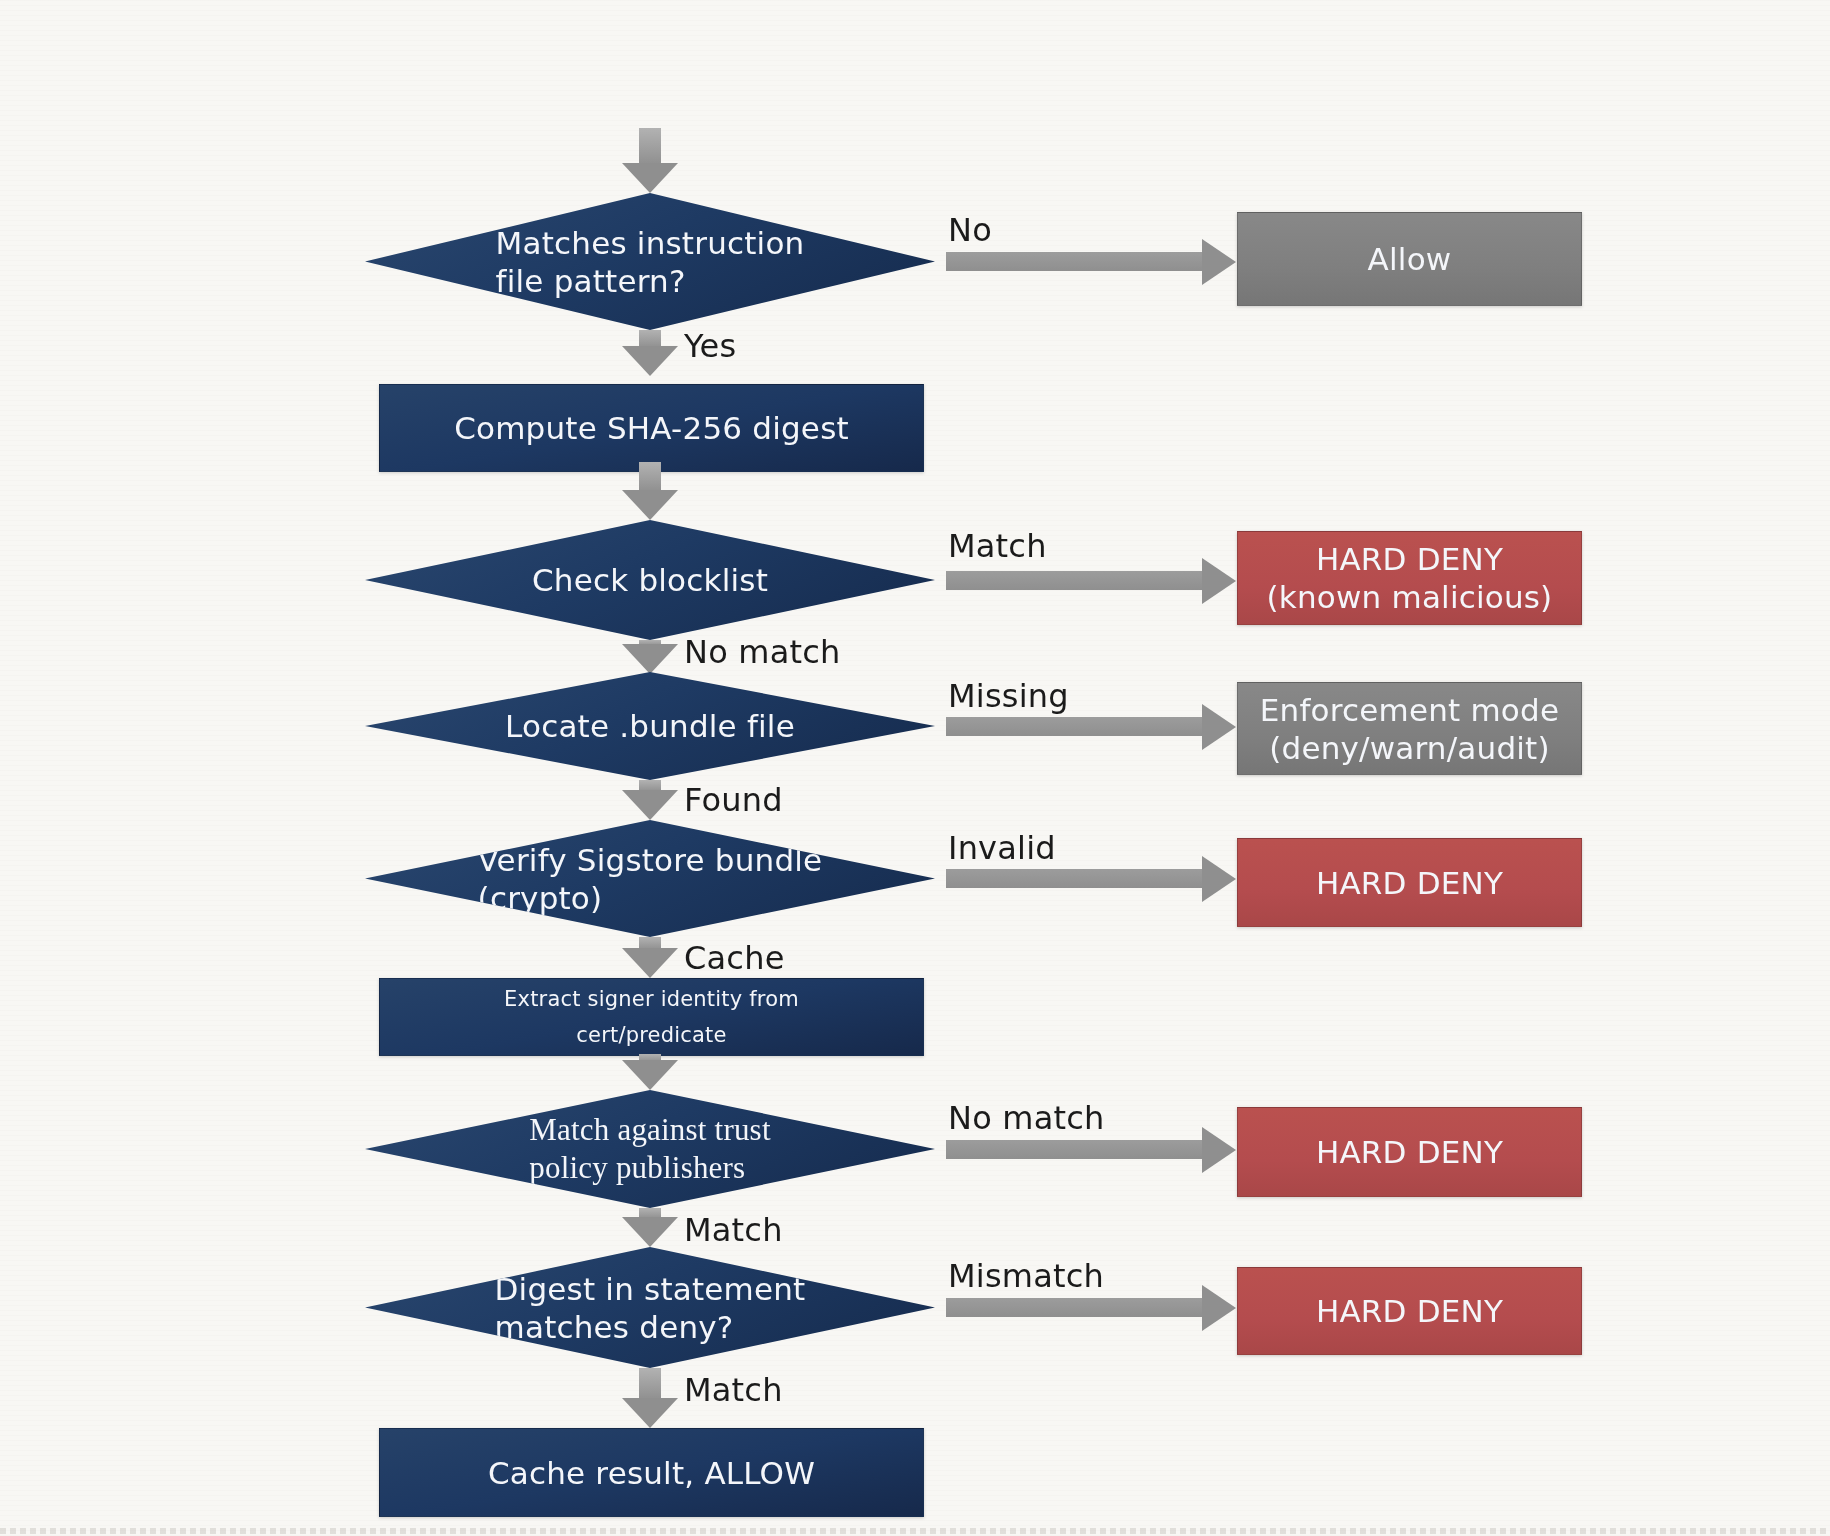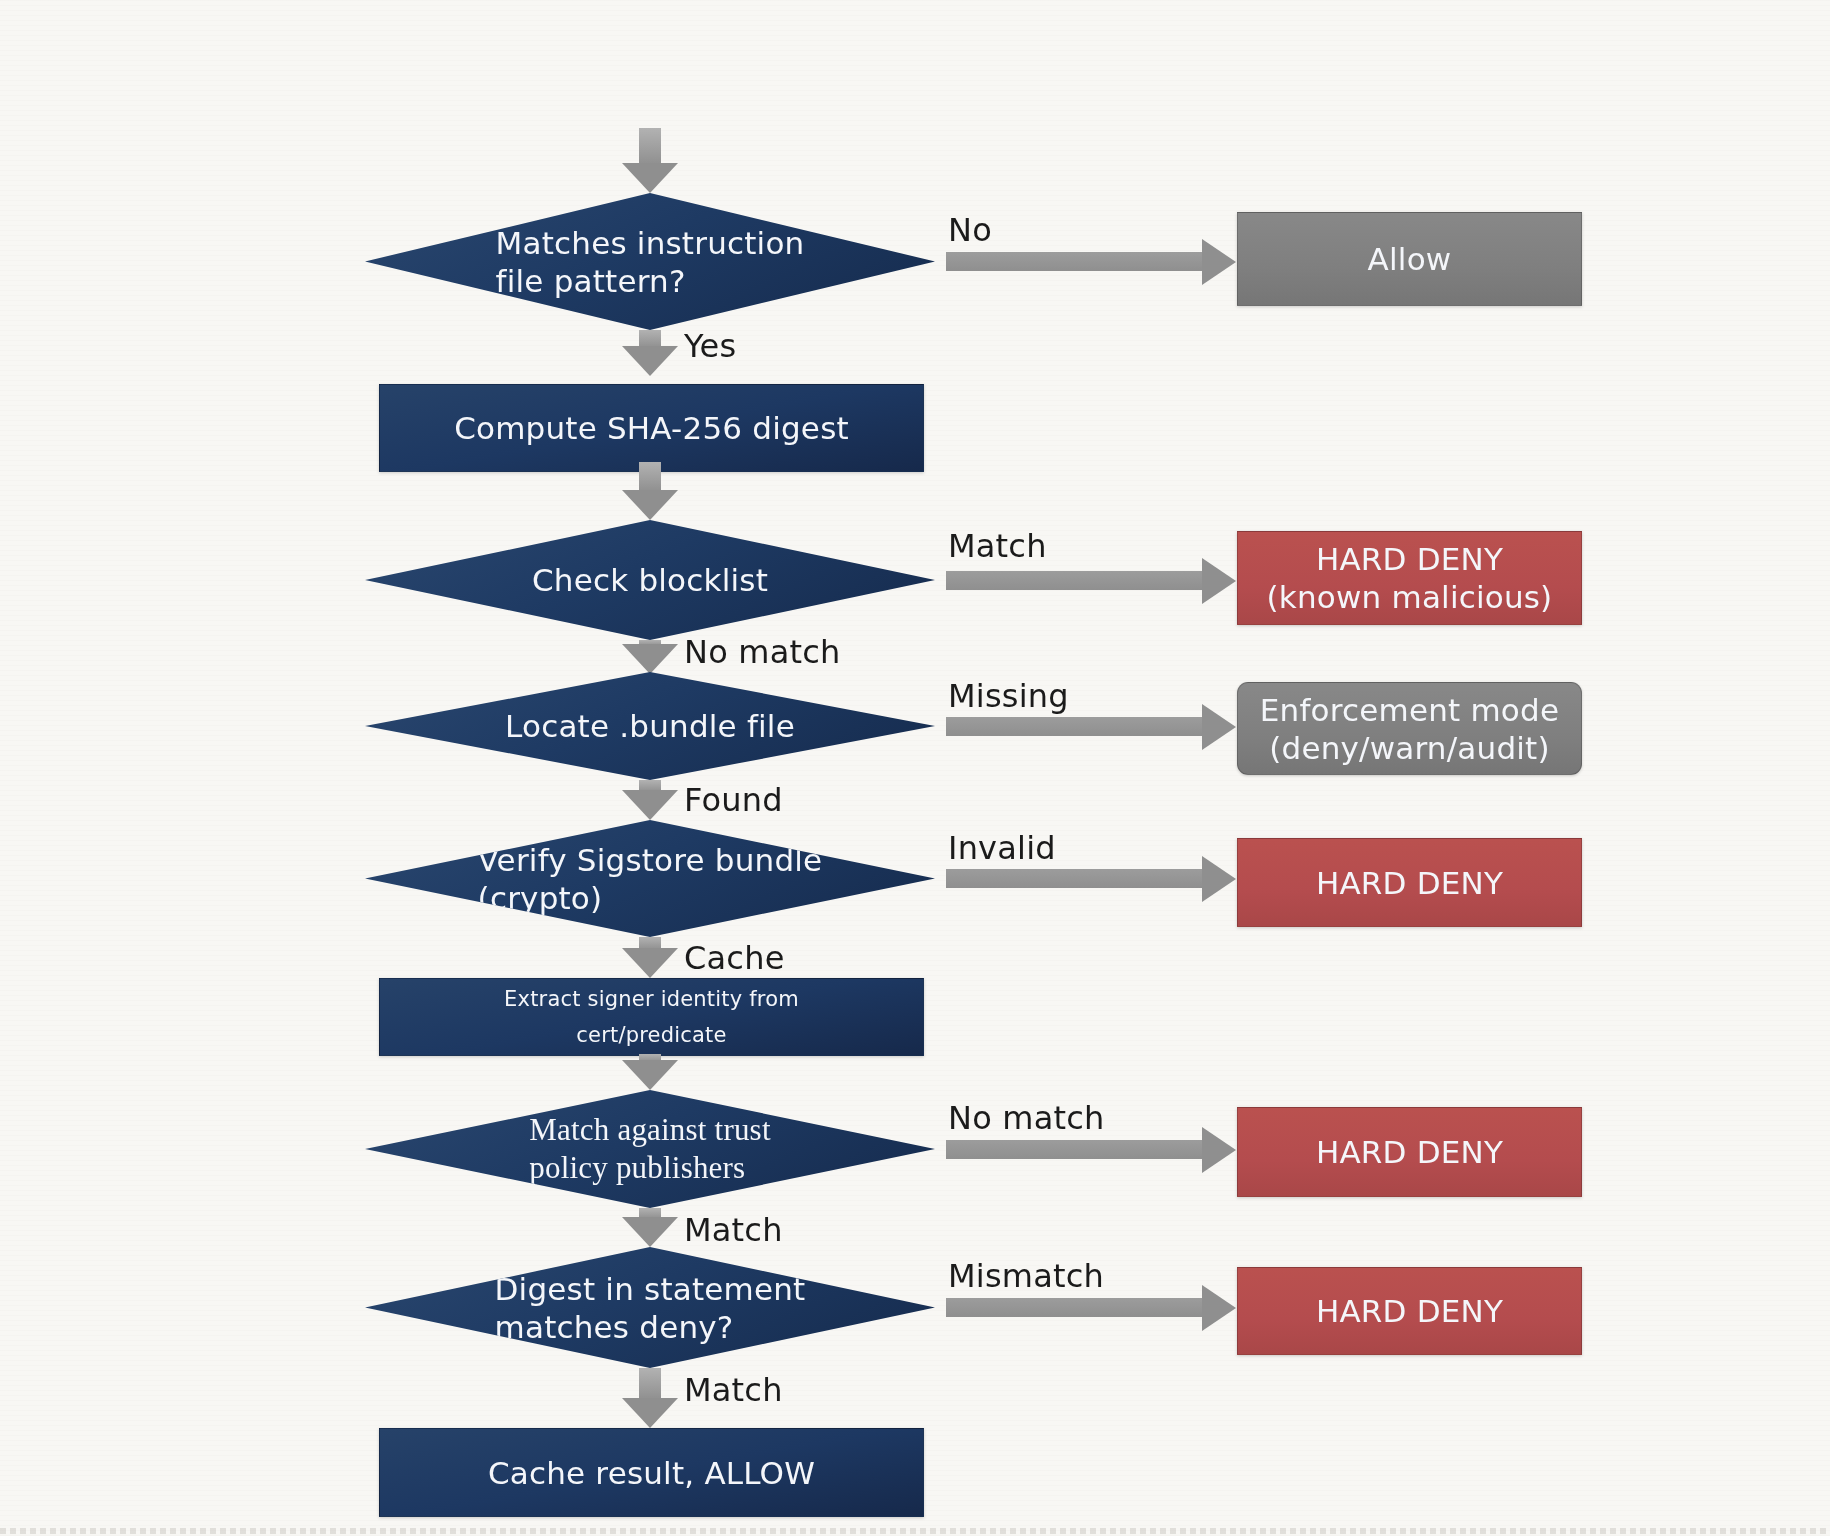--- a/index.html
+++ b/index.html
@@ -116,21 +116,21 @@
   <div class="elabel" style="left:948px;top:212px;">No</div>
   <div class="pbox gray-fill" style="left:1237px;top:212px;width:343px;height:92px;">Allow</div>
 
   <div class="harrow" style="left:946px;top:571px;width:257px;"></div>
   <div class="elabel" style="left:948px;top:528px;">Match</div>
   <div class="pbox red-fill" style="left:1237px;top:531px;width:343px;height:92px;">HARD DENY
 (known malicious)</div>
 
   <div class="harrow" style="left:946px;top:717px;width:257px;"></div>
   <div class="elabel" style="left:948px;top:678px;">Missing</div>
-  <div class="pbox gray-fill" style="left:1237px;top:682px;width:343px;height:91px;border-radius:11px;">Enforcement mode
+  <div class="pbox gray-fill" style="left:1237px;top:682px;width:343px;height:91px;">Enforcement mode
 (deny/warn/audit)</div>
 
   <div class="harrow" style="left:946px;top:869px;width:257px;"></div>
   <div class="elabel" style="left:948px;top:830px;">Invalid</div>
   <div class="pbox red-fill" style="left:1237px;top:838px;width:343px;height:87px;">HARD DENY</div>
 
   <div class="harrow" style="left:946px;top:1140px;width:257px;"></div>
   <div class="elabel" style="left:948px;top:1100px;">No match</div>
   <div class="pbox red-fill" style="left:1237px;top:1107px;width:343px;height:88px;">HARD DENY</div>
 

